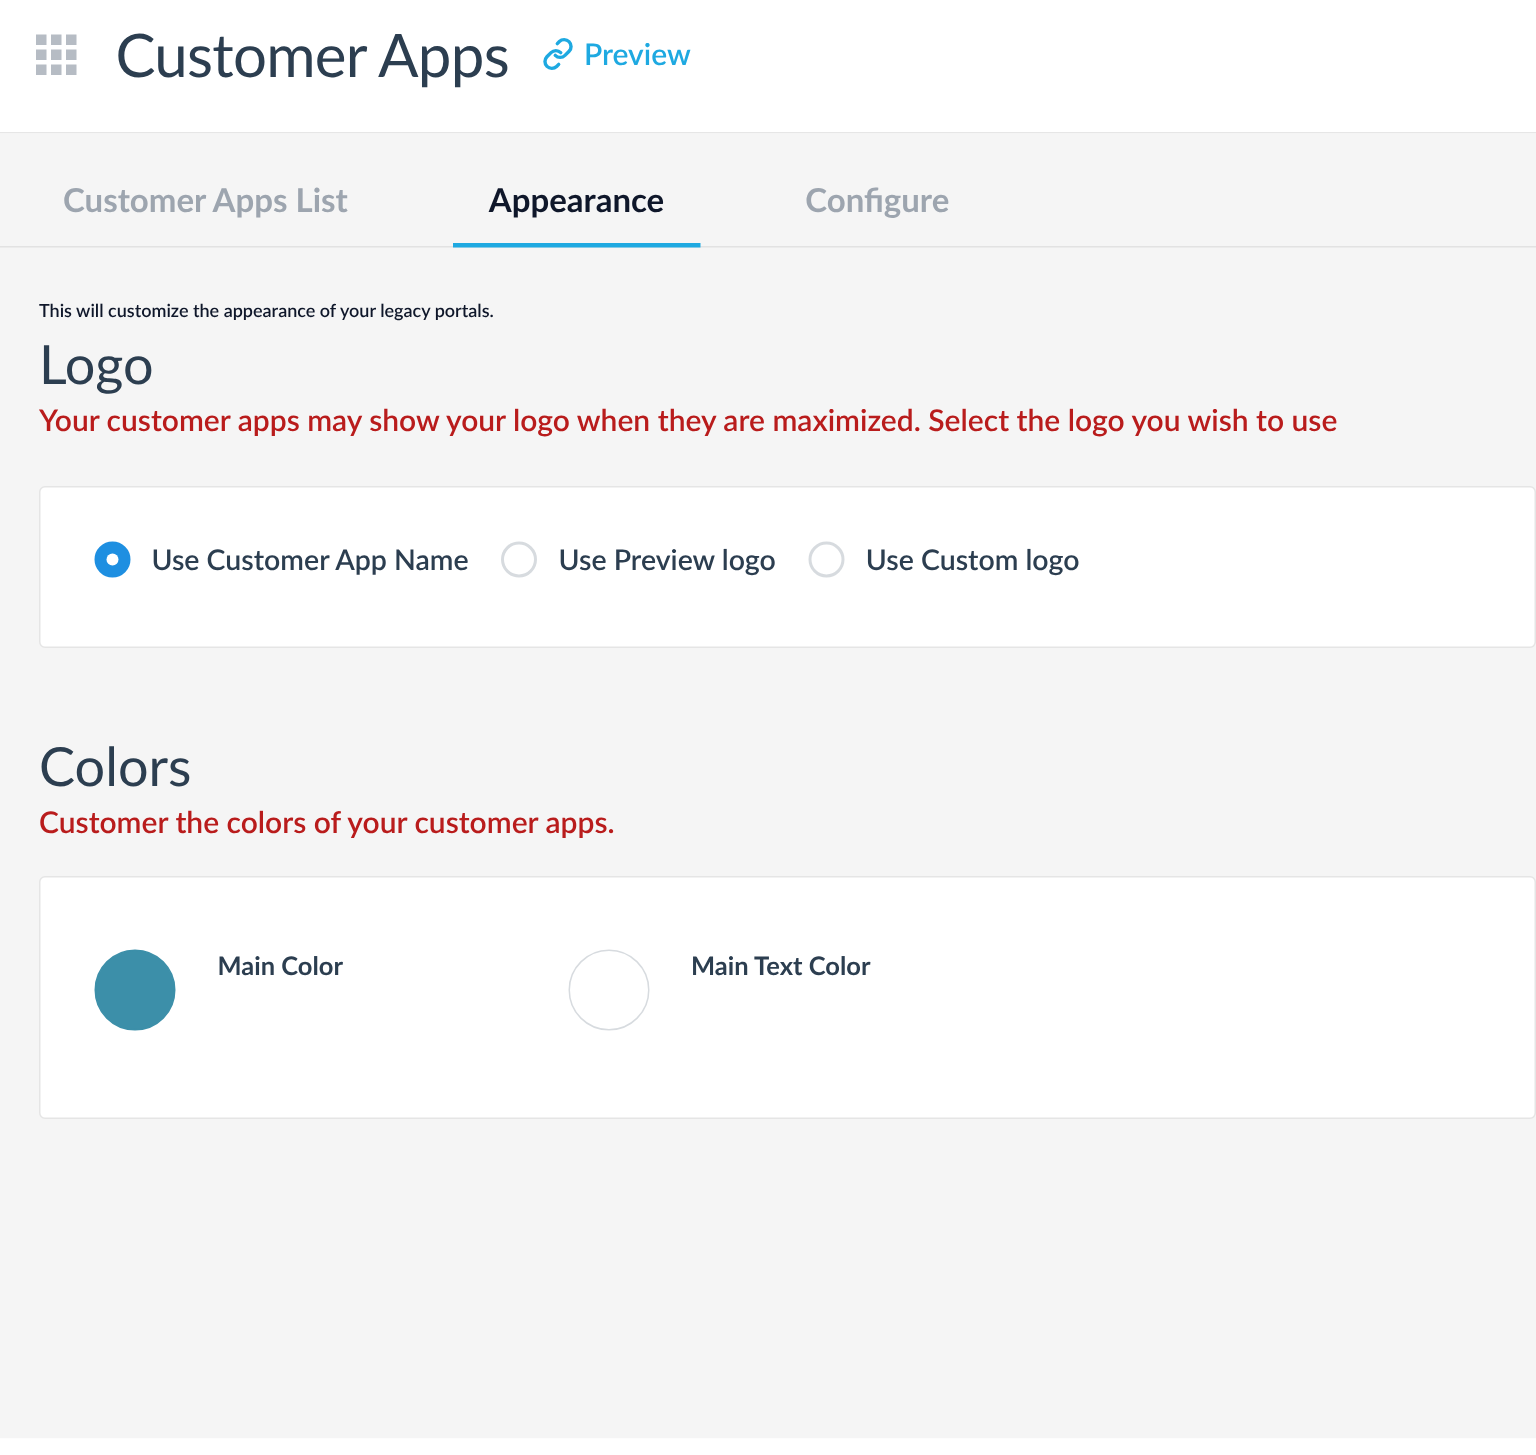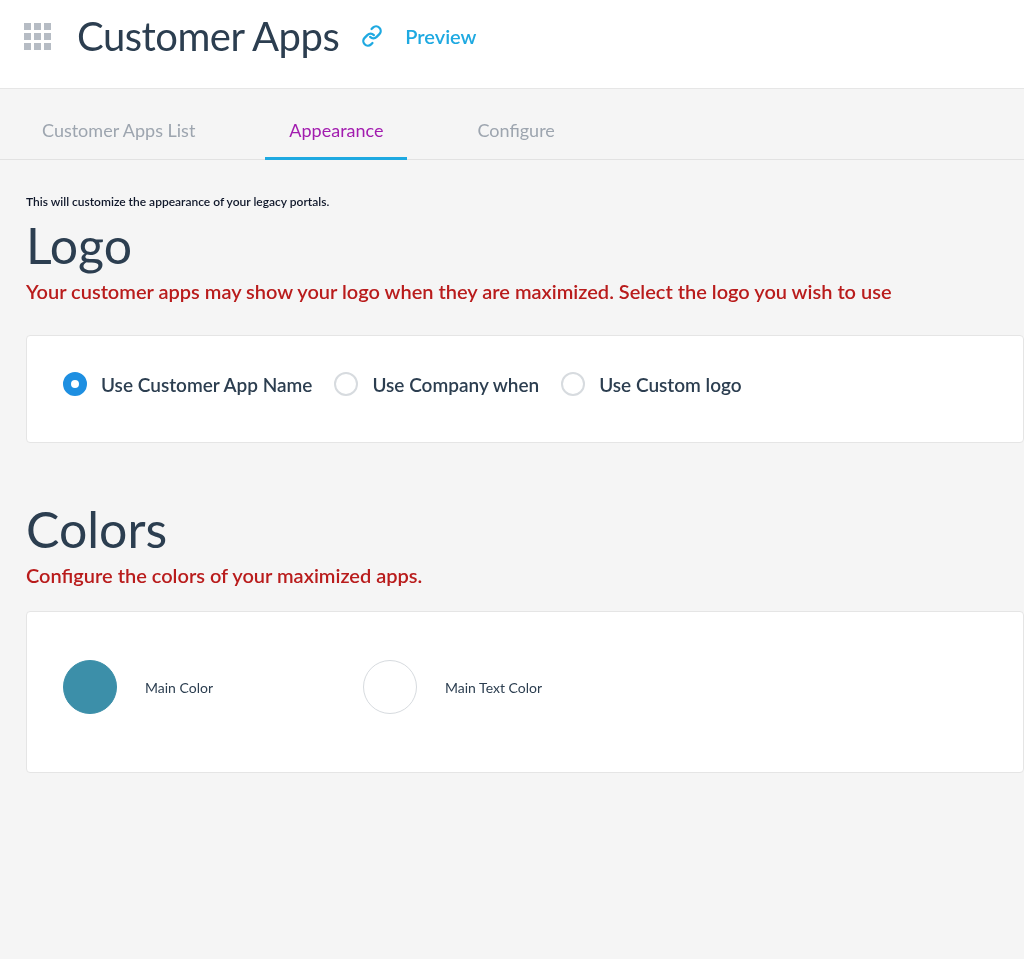--- a/index.html
+++ b/index.html
@@ -35,57 +35,57 @@
       letter-spacing: -0.5px;
     }
     .preview-link {
       display: inline-flex;
       align-items: center;
       margin-left: 22px;
       color: #1ea9e1;
       font-size: 20px;
       font-weight: 600;
       cursor: pointer;
-      gap: 22px;
+      gap: 6px;
     }
     .preview-link svg { width: 22px; height: 22px; }
     .content {
       background: #f5f5f5;
       padding: 0 0 40px 0;
       min-height: 870px;
     }
     .tabs {
       display: flex;
       gap: 70px;
       padding: 30px 42px 0 42px;
       border-bottom: 1px solid #e2e2e2;
     }
     .tab {
-      font-size: 18px;
-      font-weight: 400;
+      font-size: 22px;
+      font-weight: 700;
       color: #9da5af;
       padding-bottom: 16px;
       cursor: pointer;
       border-bottom: 3px solid transparent;
       margin-bottom: -1px;
     }
     .tab.active {
-      color: #a21caf;
+      color: #0f172a;
       border-bottom-color: #1ea9e1;
       padding-left: 24px;
       padding-right: 24px;
     }
     .section-intro {
       padding: 34px 26px 0 26px;
       font-size: 12px;
       color: #0f172a;
       font-weight: 600;
     }
     .section-heading {
-      font-size: 50px;
+      font-size: 36px;
       font-weight: 400;
       color: #2c3e50;
       padding: 6px 42px 0 26px;
     }
     .section-sub {
       font-size: 20px;
       color: #b91c1c;
       font-weight: 600;
       padding: 4px 26px 0 26px;
       white-space: nowrap;
@@ -118,22 +118,22 @@
     .colors-card {
       background: #fff;
       border: 1px solid #e5e5e5;
       border-radius: 4px;
       margin: 24px 0 0 26px;
       padding: 48px 36px 58px 36px;
       display: flex;
       gap: 150px;
     }
     .color-item {
-      display: flex; align-items: center; gap: 28px;
-      font-size: 14px; font-weight: 400; color: #2c3e50;
+      display: flex; gap: 28px;
+      font-size: 17px; font-weight: 700; color: #2c3e50;
     }
     .swatch {
       width: 54px; height: 54px; border-radius: 50%;
       border: 1px solid #d7dbdf;
     }
     .swatch.main { background: #3c8fa9; border-color: #3c8fa9; }
     .swatch.text { background: #fff; }
     .spacer-top { height: 50px; }
   </style>
 </head>
@@ -174,33 +174,33 @@
   <div class="section-sub">Your customer apps may show your logo when they are maximized. Select the logo you wish to use</div>
 
   <div class="card">
     <div class="radio-group">
       <label class="radio-row">
         <span class="radio checked"></span>
         <span>Use Customer App Name</span>
       </label>
       <label class="radio-row">
         <span class="radio"></span>
-        <span>Use Company when</span>
+        <span>Use Preview logo</span>
       </label>
       <label class="radio-row">
         <span class="radio"></span>
         <span>Use Custom logo</span>
       </label>
     </div>
   </div>
 
   <div class="spacer-top"></div>
 
   <h2 class="section-heading">Colors</h2>
-  <div class="section-sub">Configure the colors of your maximized apps.</div>
+  <div class="section-sub">Customer the colors of your customer apps.</div>
 
   <div class="colors-card">
     <div class="color-item">
       <span class="swatch main" title="#3c8fa9"></span>
       <span>Main Color</span>
     </div>
     <div class="color-item">
       <span class="swatch text" title="#ffffff"></span>
       <span>Main Text Color</span>
     </div>

